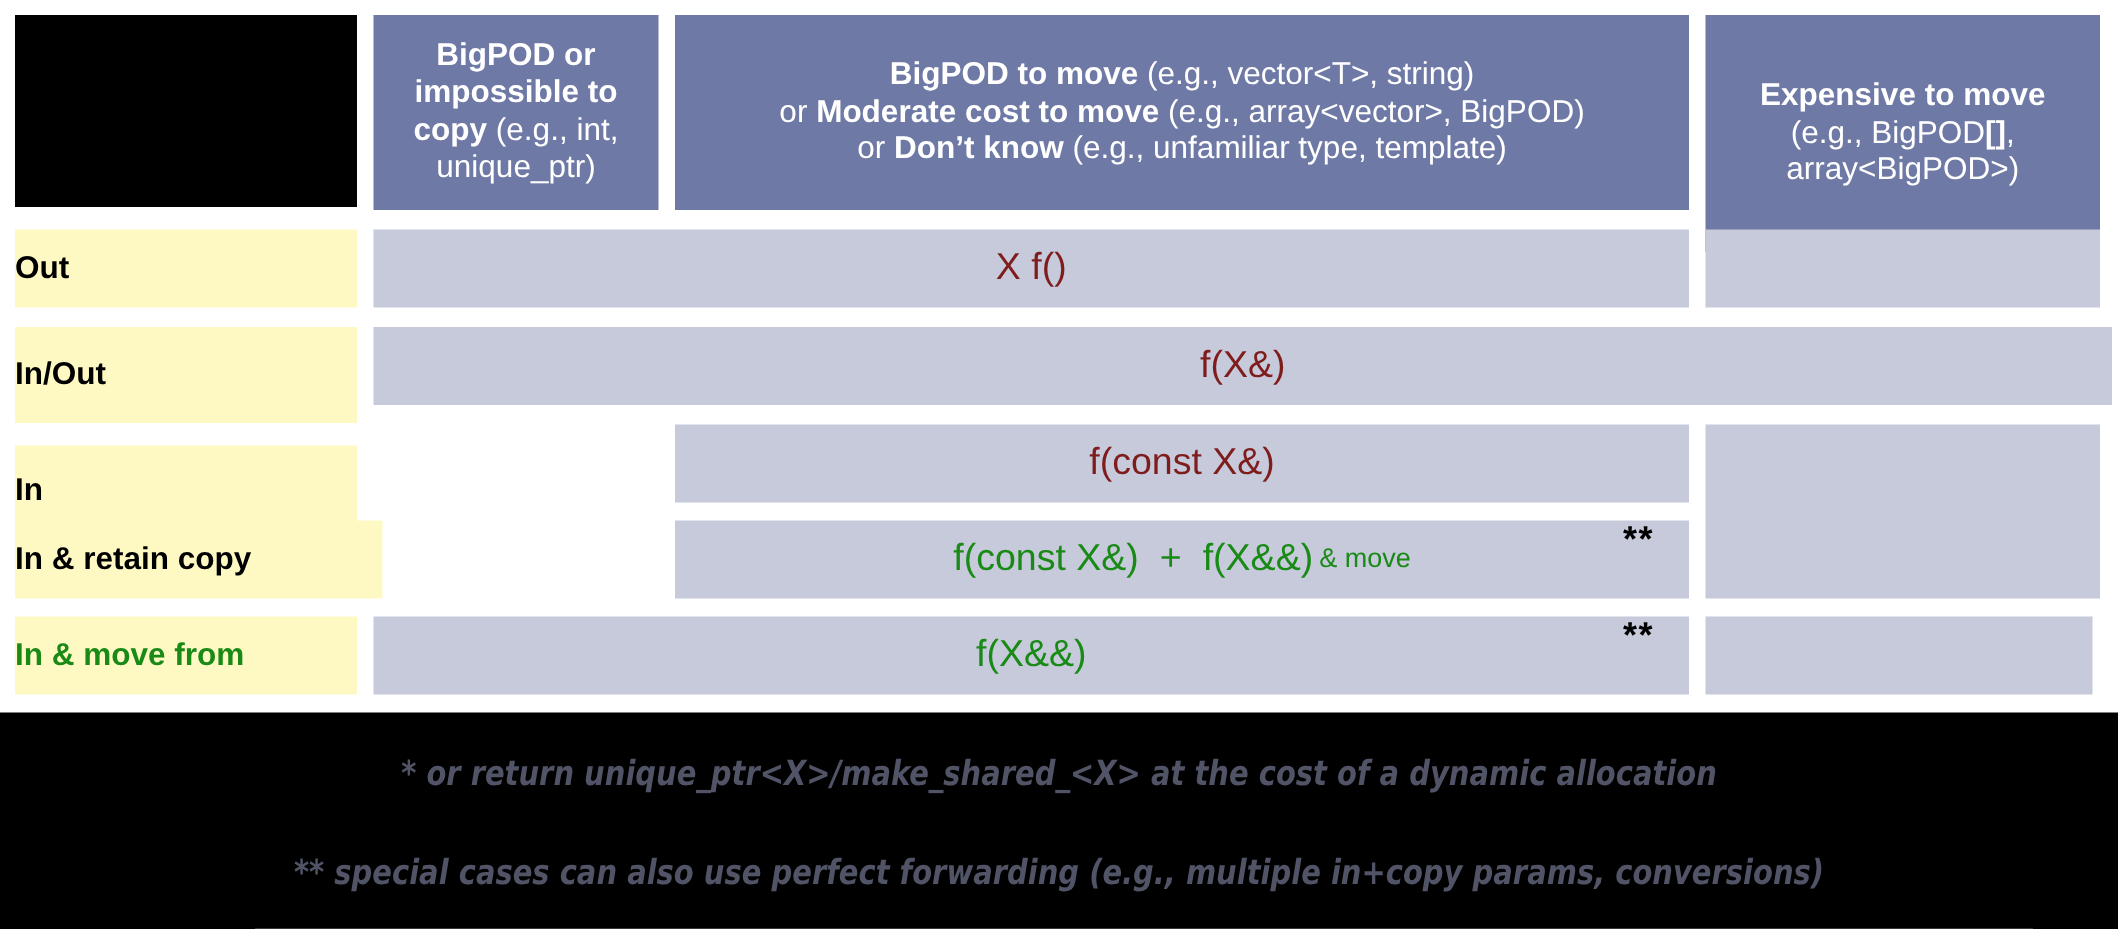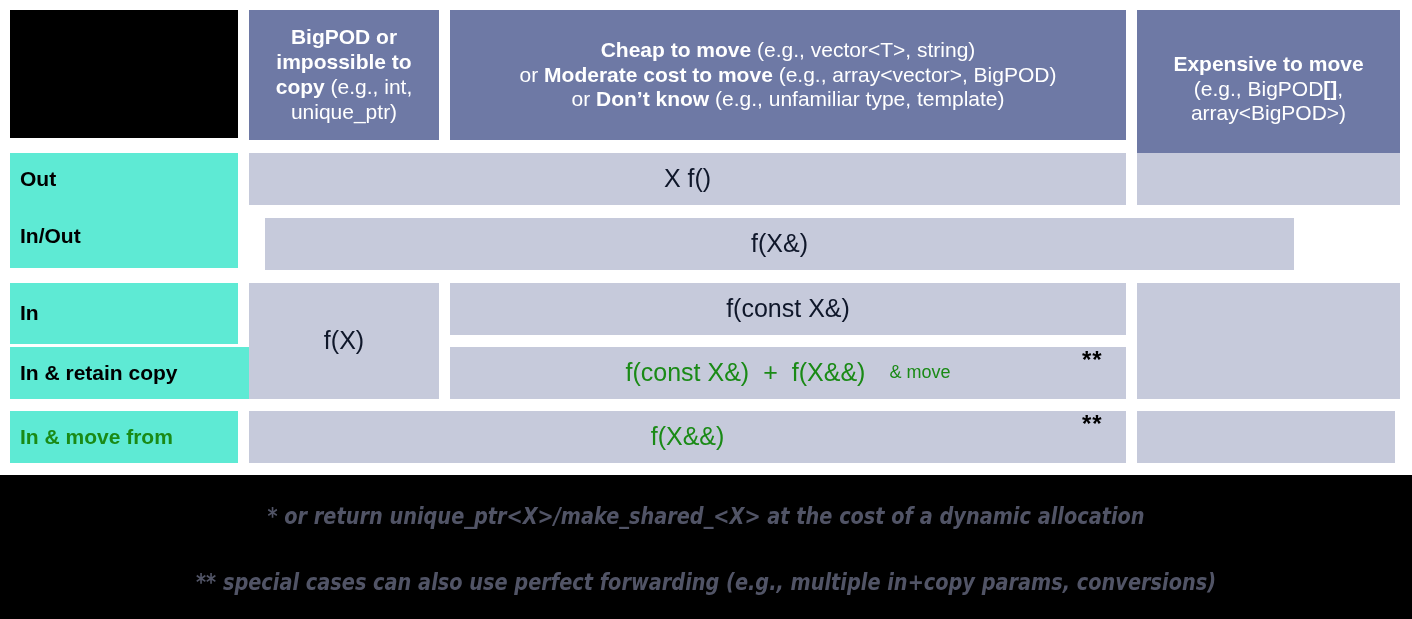--- a/index.html
+++ b/index.html
@@ -39,33 +39,32 @@
     font-weight: 400;
     padding: 2px 8px;
   }
   .hdr b { font-weight: bold; }
 
   .corner-black {
     background: #000000;
   }
 
   .rowlabel {
-    background: #5eead4;
+    background: #fef9c3;
     color: #000000;
     font-size: 21px;
     font-weight: bold;
     justify-content: flex-start;
     text-align: center;
-    padding-left: 10px;
   }
   .rowlabel.green { color: #1a8a16; }
 
   .body-cell {
     background: #c6cadb;
-    color: #0f172a;
+    color: #7f1d1d;
     font-size: 25px;
     font-weight: 400;
   }
   .body-cell.green { color: #1a8a16; }
 
   .empty-cell { background: #c6cadb; }
 
   .starmark {
     position: absolute;
     color: #000000;
@@ -110,77 +109,74 @@
   <div class="cell corner-black" style="left:10px; top:10px; width:228px; height:128px;"></div>
 
   <div class="cell hdr" style="left:249px; top:10px; width:190px; height:130px;">
     <span>
       <b>BigPOD or impossible to copy</b> (e.g., int, unique_ptr)
     </span>
   </div>
 
   <div class="cell hdr" style="left:450px; top:10px; width:676px; height:130px;">
     <span>
-      <b>Cheap to move</b> (e.g., vector&lt;T&gt;, string)<br>
+      <b>BigPOD to move</b> (e.g., vector&lt;T&gt;, string)<br>
       or <b>Moderate cost to move</b> (e.g., array&lt;vector&gt;, BigPOD)<br>
       or <b>Don’t know</b> (e.g., unfamiliar type, template)
     </span>
   </div>
 
   <div class="cell hdr" style="left:1137px; top:10px; width:263px; height:158px;">
     <span>
       <b>Expensive to move</b><br>(e.g., BigPOD<b>[]</b>,<br>array&lt;BigPOD&gt;)
     </span>
   </div>
 
   <div class="cell rowlabel" style="left:10px; top:153px; width:228px; height:52px;">
     <span>Out</span>
   </div>
 
-  <div class="cell rowlabel" style="left:10px; top:204px; width:228px; height:64px;">
+  <div class="cell rowlabel" style="left:10px; top:218px; width:228px; height:64px;">
     <span>In/Out</span>
   </div>
 
-  <div class="cell rowlabel" style="left:10px; top:283px; width:228px; height:61px;">
+  <div class="cell rowlabel" style="left:10px; top:297px; width:228px; height:61px;">
     <span>In</span>
   </div>
 
   <div class="cell rowlabel" style="left:10px; top:347px; width:245px; height:52px;">
     <span>In &amp; retain copy</span>
   </div>
 
   <div class="cell rowlabel green" style="left:10px; top:411px; width:228px; height:52px;">
     <span>In &amp; move from</span>
   </div>
 
   <div class="cell body-cell" style="left:249px; top:153px; width:877px; height:52px;">
     <span>X f()</span>
   </div>
 
   <div class="cell empty-cell" style="left:1137px; top:153px; width:263px; height:52px;"></div>
 
-  <div class="cell body-cell" style="left:249px; top:218px; width:1029px; height:52px;margin-left:16px;">
+  <div class="cell body-cell" style="left:249px; top:218px; width:1159px; height:52px;">
     <span>f(X&amp;)</span>
   </div>
 
-  <div class="cell body-cell" style="left:249px; top:283px; width:190px; height:116px;">
-    <span>f(X)</span>
-  </div>
 
   <div class="cell body-cell" style="left:450px; top:283px; width:676px; height:52px;">
     <span>f(const X&amp;)</span>
   </div>
 
   <div class="cell empty-cell" style="left:1137px; top:283px; width:263px; height:116px;"></div>
 
   <div class="cell body-cell green" style="left:450px; top:347px; width:676px; height:52px;">
     <span>f(const X&amp;)</span>
     <span class="plus">+</span>
     <span>f(X&amp;&amp;)</span>
-    <span class="small-suffix" style="padding-left:24px;">&amp; move</span>
+    <span class="small-suffix" style="padding-left:4px;">&amp; move</span>
   </div>
   <div class="starmark" style="left:1082px; top:348px;">**</div>
 
   <div class="cell body-cell green" style="left:249px; top:411px; width:877px; height:52px;">
     <span>f(X&amp;&amp;)</span>
   </div>
   <div class="starmark" style="left:1082px; top:412px;">**</div>
 
   <div class="cell empty-cell" style="left:1137px; top:411px; width:258px; height:52px;"></div>
 

